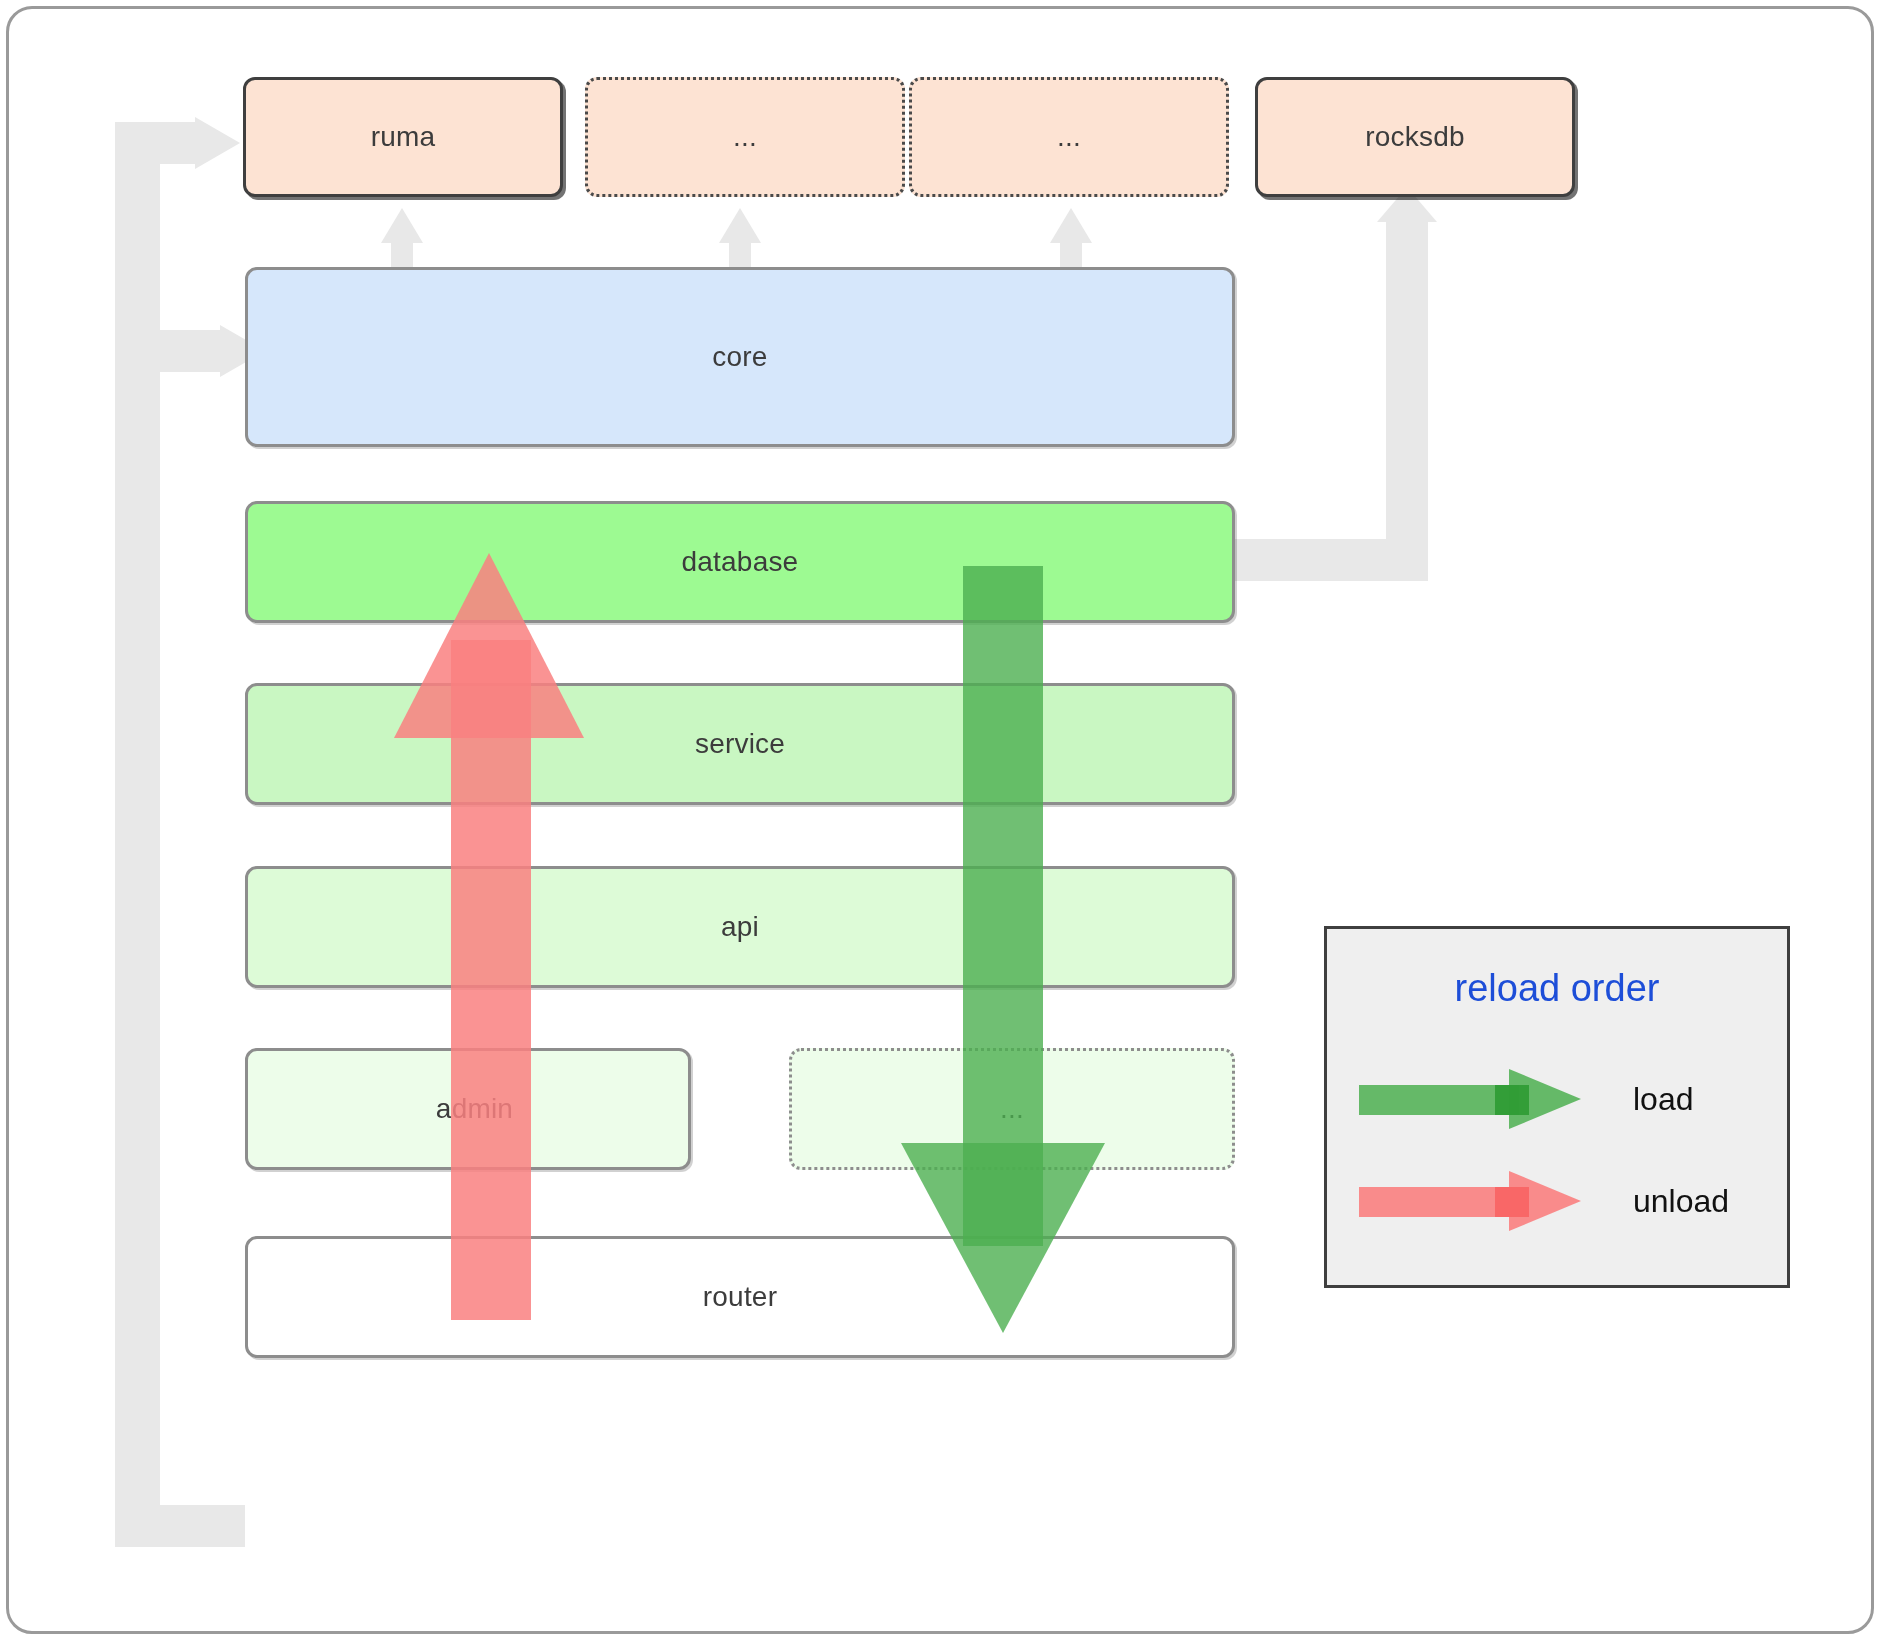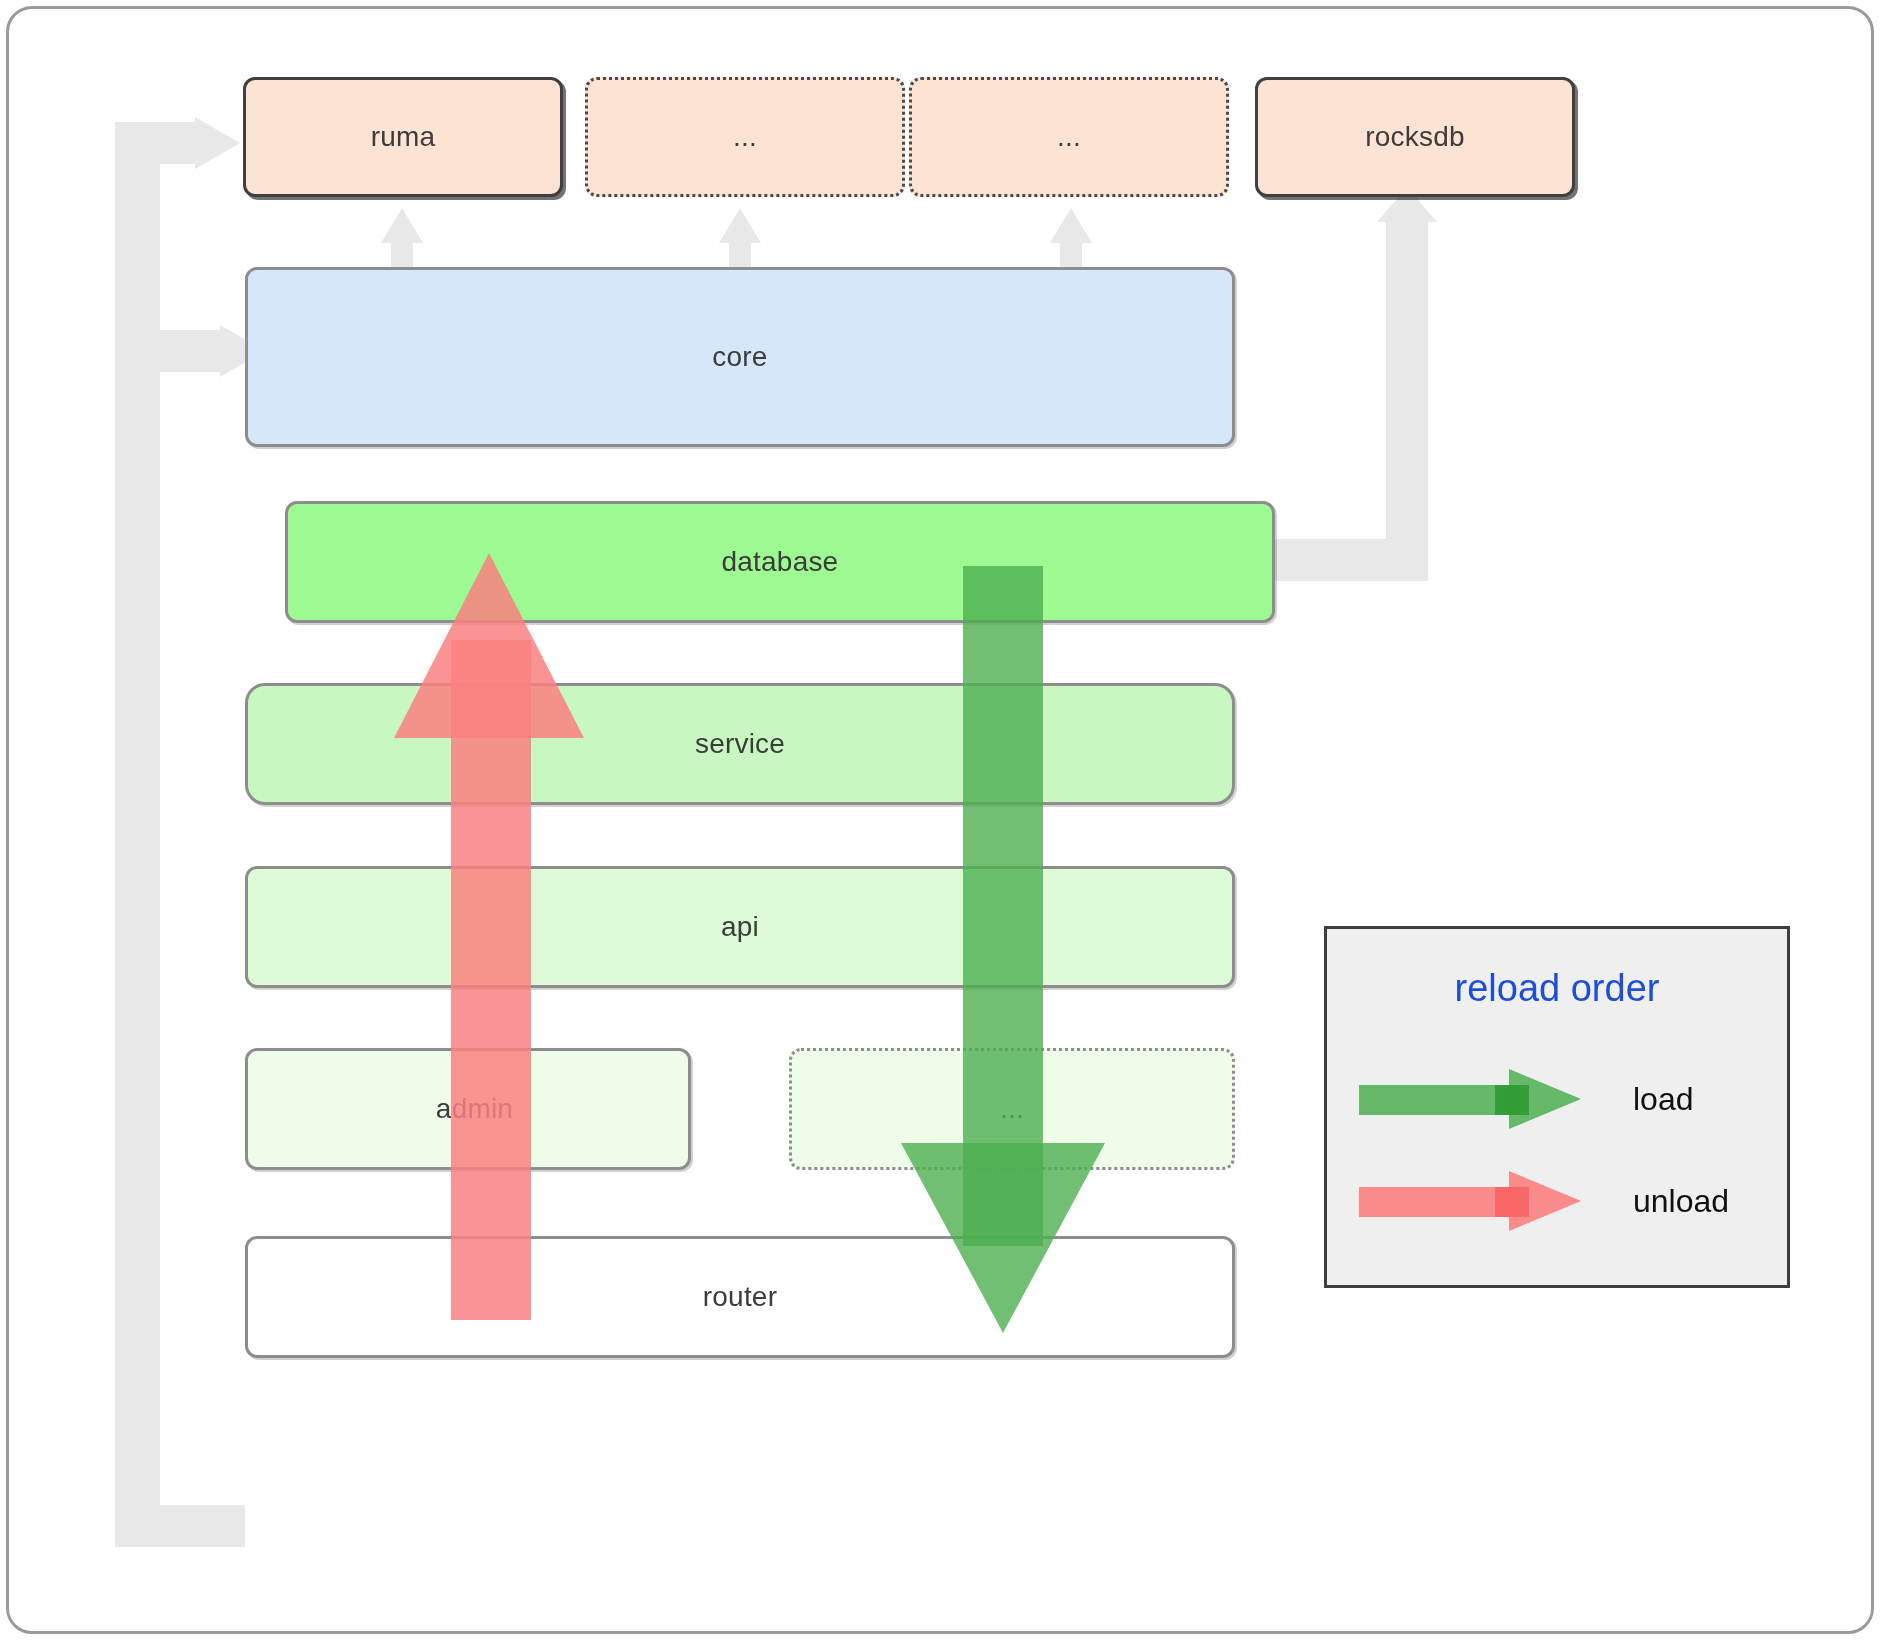--- a/index.html
+++ b/index.html
@@ -41,22 +41,22 @@
   }
   .node .lbl { position: relative; z-index: 3; }
 
   .solid-dark  { border: 3px solid #3f3f3f; }
   .solid-gray  { border: 3px solid #8d8d8d; }
   .dotted-dark { border: 3px dotted #4a4a4a; }
   .dotted-gray { border: 3px dotted #8d8d8d; }
 
   .dep      { background: #fde3d3; }
   .core     { background: #d6e7fb; }
-  .db       { background: #9dfa92; margin-left: 40px; }
-  .service  { background: #c9f7c2; border-radius: 20px; }
+  .db       { background: #9dfa92; }
+  .service  { background: #c9f7c2; }
   .api      { background: #ddfbd7; }
   .admin    { background: #edfdea; }
   .router   { background: #ffffff; }
   .conduwuit{ background: #064f97; color:#ffffff; font-weight:700; }
 
   .shadow-dark { box-shadow: 3px 3px 0 0 rgba(0,0,0,.55); }
   .shadow-soft { box-shadow: 2px 2px 0 0 rgba(0,0,0,.18); }
 
   
   svg.layer {

